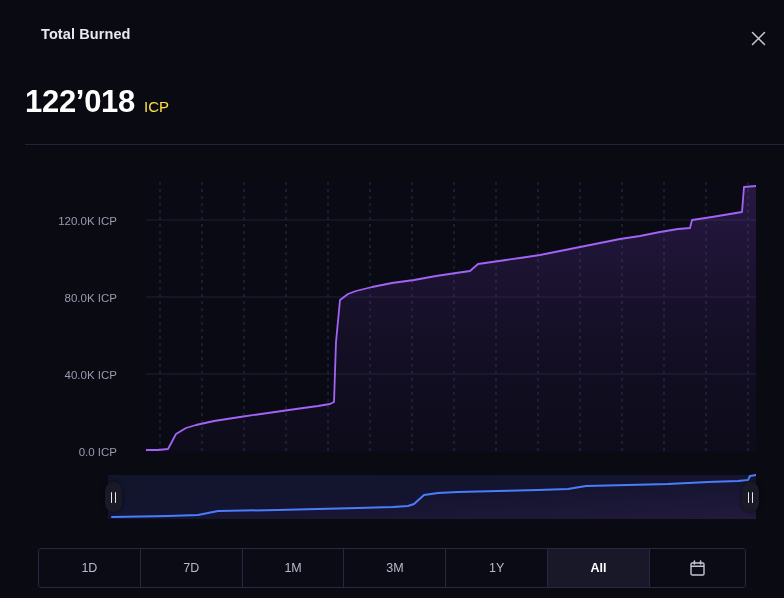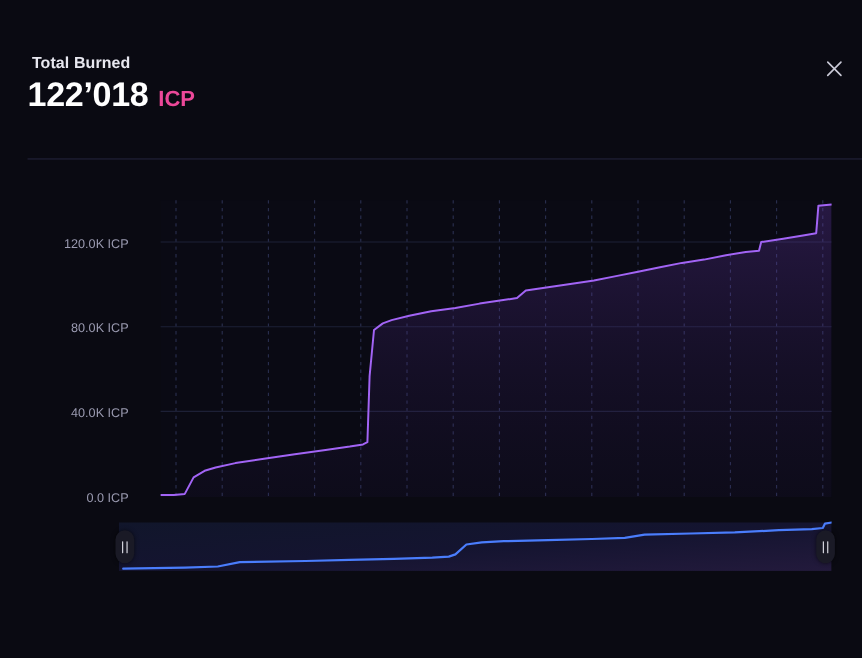--- a/index.html
+++ b/index.html
@@ -15,23 +15,22 @@
   .panel {
     position: relative;
     width: 784px;
     height: 598px;
     background: #0a0a12;
   }
 
   
   .header {
     position: absolute;
-    top: 0; left: 4px; right: 0;
+    top: 0; left: 16px; right: 0;
     height: 72px;
-    margin-top: 24px;
   }
   .panel-title {
     position: absolute;
     left: 25px;
     top: 26px;
     font-size: 14.5px;
     font-weight: bold;
     color: #e8e8f0;
     letter-spacing: 0.1px;
   }
@@ -46,35 +45,35 @@
     justify-content: center;
     cursor: pointer;
     color: #c9c9d6;
   }
   .close-btn svg { display: block; }
 
   
   .value-row {
     position: absolute;
     left: 25px;
-    top: 68px;
+    top: 84px;
     display: flex;
     align-items: baseline;
     gap: 9px;
   }
   .value-main {
     font-size: 31px;
     font-weight: bold;
     color: #ffffff;
     letter-spacing: -0.3px;
   }
   .value-unit {
-    font-size: 20px;
-    font-weight: bold;
-    color: #ec4899;
+    font-size: 15px;
+    font-weight: normal;
+    color: #fde047;
   }
 
   .divider {
     position: absolute;
     left: 25px;
     right: 0;
     top: 144px;
     height: 1px;
     background: #23233a;
   }
@@ -287,14 +286,30 @@
     <div class="handle-pill handle-left">
       <span></span>
       <span></span>
     </div>
     <div class="handle-pill handle-right">
       <span></span>
       <span></span>
     </div>
   </div>
 
+  <div class="range-bar">
+    <div class="range-btn">1D</div>
+    <div class="range-btn">7D</div>
+    <div class="range-btn">1M</div>
+    <div class="range-btn">3M</div>
+    <div class="range-btn">1Y</div>
+    <div class="range-btn active">All</div>
+    <div class="range-btn cal">
+      <svg width="15" height="16" viewBox="0 0 15 16" fill="none" aria-hidden="true">
+        <rect x="1" y="3" width="13" height="12" rx="1.3" stroke="currentColor" stroke-width="1.4"></rect>
+        <line x1="1" y1="6.3" x2="14" y2="6.3" stroke="currentColor" stroke-width="1.4"></line>
+        <line x1="4.4" y1="1" x2="4.4" y2="4" stroke="currentColor" stroke-width="1.6" stroke-linecap="round"></line>
+        <line x1="10.6" y1="1" x2="10.6" y2="4" stroke="currentColor" stroke-width="1.6" stroke-linecap="round"></line>
+      </svg>
+    </div>
+  </div>
 
 </div>
 
 </body></html>

